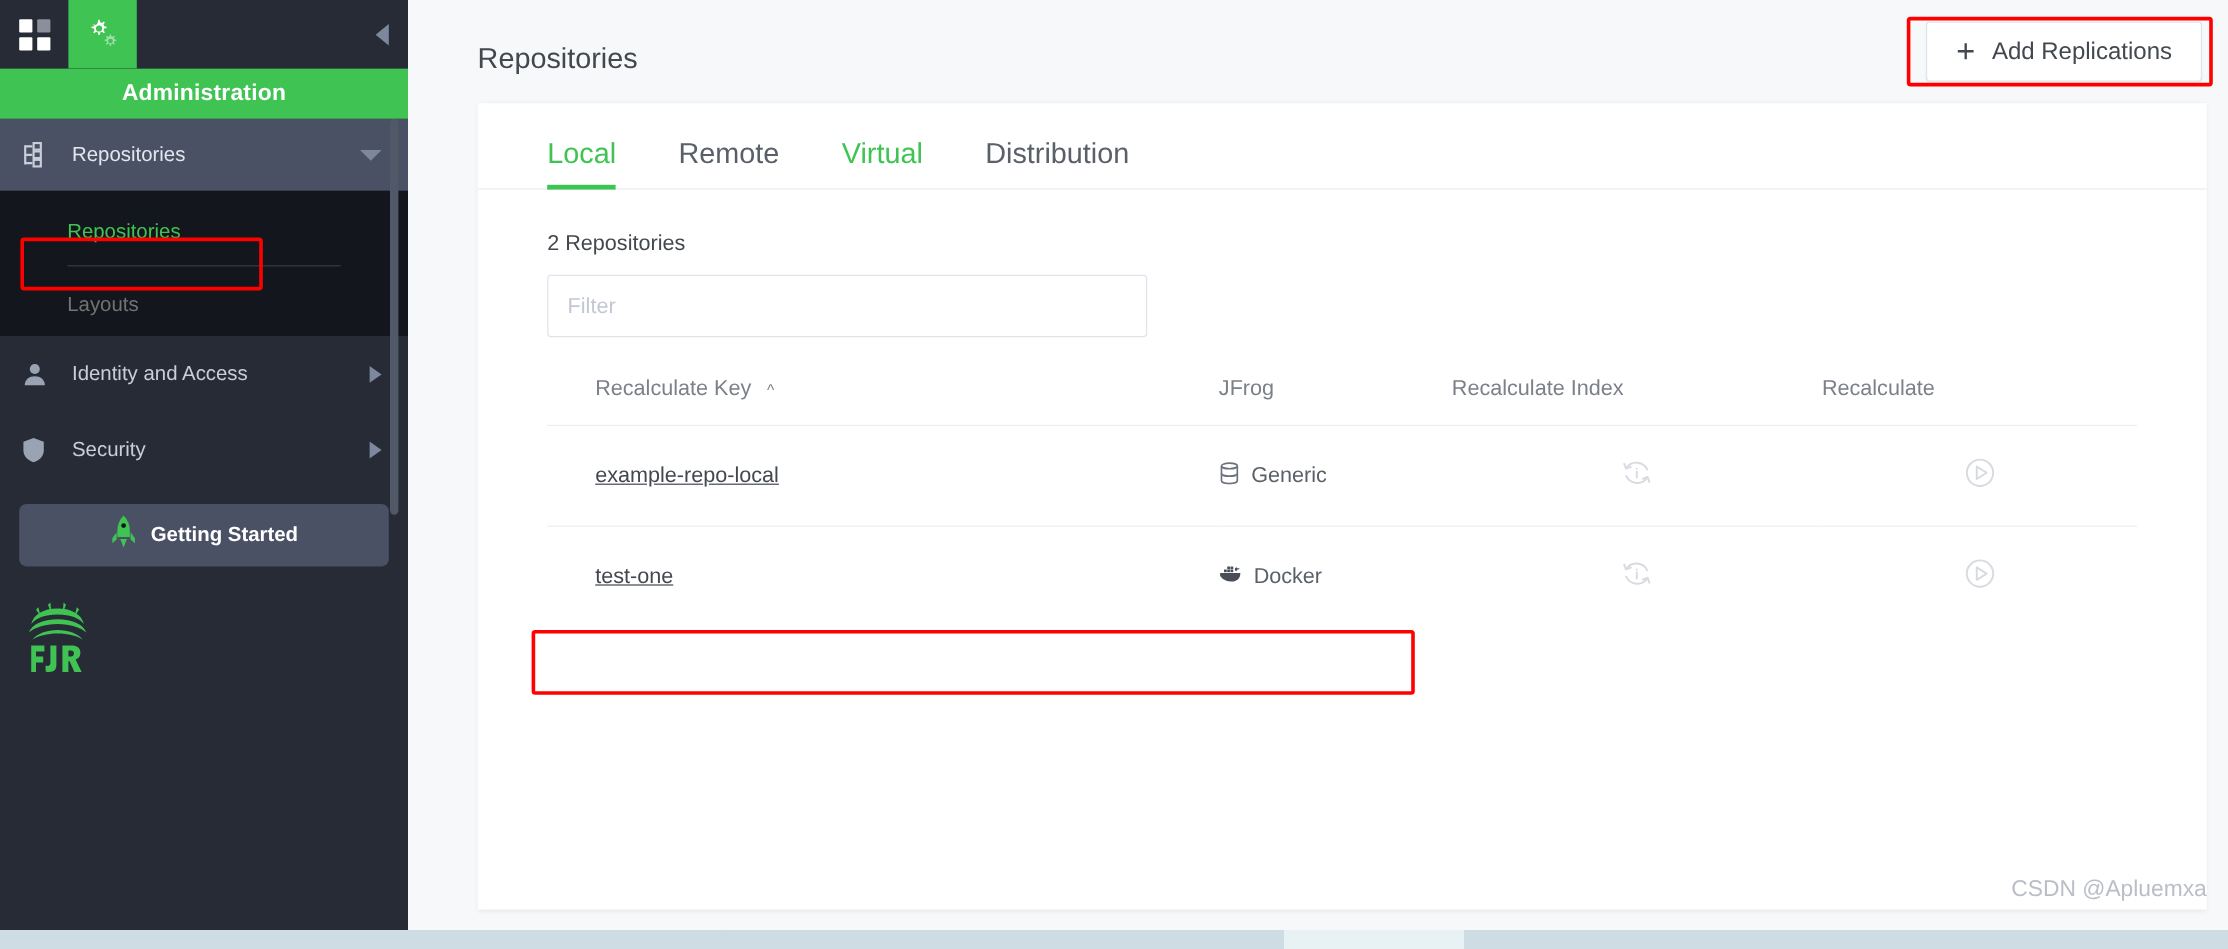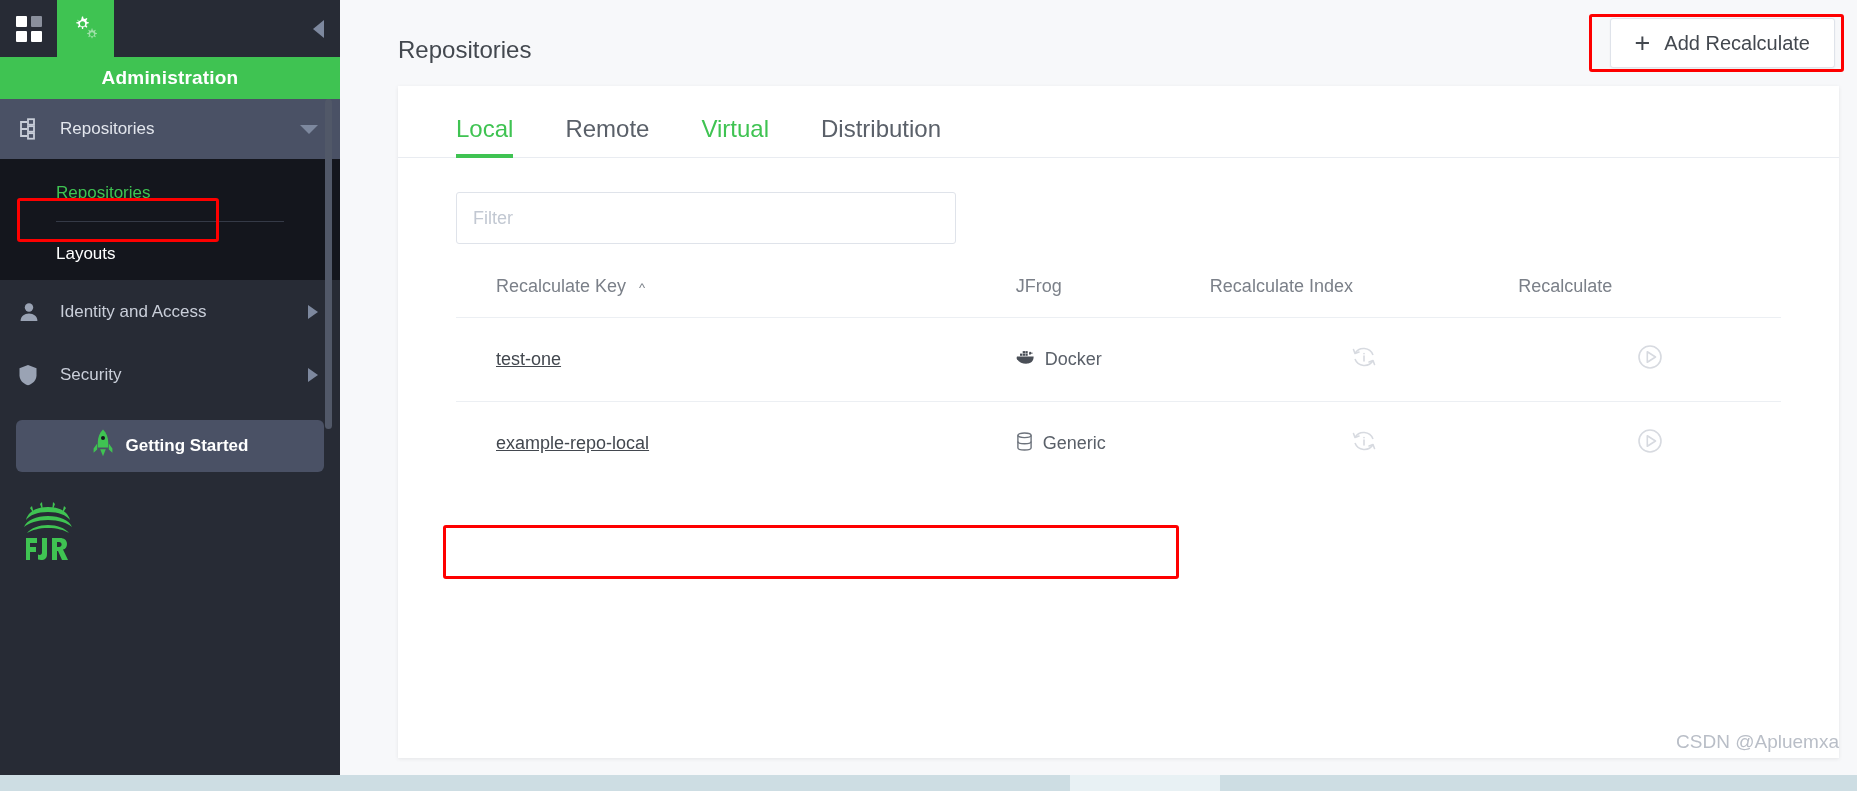--- a/index.html
+++ b/index.html
@@ -51,21 +51,21 @@
   .nav-group-header .nav-ico { width: 34px; display: flex; align-items: center; }
   .nav-group-header .nav-label { flex: 1; padding-left: 8px; }
   .caret-down {
     width: 0; height: 0;
     border-left: 9px solid transparent; border-right: 9px solid transparent;
     border-top: 9px solid #7d889e;
   }
   .subnav { background: #14161d; padding: 8px 0 0 0; }
   .subitem {
     height: 52px; display: flex; align-items: center;
-    padding-left: 56px; font-size: 17px; color: #ffffff; cursor: pointer;
+    padding-left: 56px; font-size: 17px; color: #737373; cursor: pointer;
     position: relative;
   }
   .subitem.active { color: #3fc352; }
   .sub-divider { height: 1px; background: #353a47; margin: 2px 56px 6px 56px; }
   .nav-item {
     height: 63px; display: flex; align-items: center;
     padding: 0 22px 0 18px; color: #c9ced9; font-size: 17px; cursor: pointer;
   }
   .nav-item .nav-ico { width: 34px; display: flex; align-items: center; }
   .nav-item .nav-label { flex: 1; padding-left: 8px; }
@@ -289,41 +289,42 @@
   </div>
 
   <div class="main">
 
     <div class="page-head">
       <span class="page-title">Repositories</span>
     </div>
 
     <div class="add-btn">
       <span class="plus-glyph">+</span>
-      <span>Add Recalculate</span>
+      <span>Add Replications</span>
     </div>
 
     <div class="card">
 
       <div class="tabs">
         <div class="tab active">
           <span>Local</span>
         </div>
         <div class="tab">
           <span>Remote</span>
         </div>
         <div class="tab hoverish">
           <span>Virtual</span>
         </div>
         <div class="tab">
           <span>Distribution</span>
         </div>
       </div>
 
       <div class="card-body">
+        <div class="repo-count">2 Repositories</div>
 
         <input class="filter-input" type="text" placeholder="Filter" style="">
 
         <table class="repo-table">
           <thead>
             <tr>
               <th class="col-key">
                 <span>Recalculate Key</span>
                 <span class="sort-caret">^</span>
               </th>
@@ -334,20 +335,56 @@
                 <span>Recalculate Index</span>
               </th>
               <th class="col-repl">
                 <span>Recalculate</span>
               </th>
             </tr>
           </thead>
           <tbody>
             <tr>
               <td class="col-key">
+                <span class="repo-link">example-repo-local</span>
+              </td>
+              <td class="col-type">
+                <span class="type-cell">
+                  <span>
+                    <svg width="17" height="19" viewBox="0 0 17 19" fill="none" stroke="#6d737c" stroke-width="1.4">
+                      <ellipse cx="8.5" cy="3.3" rx="6.6" ry="2.3"></ellipse>
+                      <path d="M1.9 3.3v12.4c0 1.3 3 2.3 6.6 2.3s6.6-1 6.6-2.3V3.3"></path>
+                      <path d="M1.9 9.5c0 1.3 3 2.3 6.6 2.3s6.6-1 6.6-2.3"></path>
+                    </svg>
+                  </span>
+                  <span>Generic</span>
+                </span>
+              </td>
+              <td class="col-recalc">
+                <span>
+                  <svg width="30" height="30" viewBox="0 0 30 30" fill="none" stroke="#d7dae0" stroke-width="1.6">
+                    <path d="M6 11.5A10 10 0 0 1 24 13"></path>
+                    <path d="M24 18.5A10 10 0 0 1 6 17"></path>
+                    <path d="M4.5 7.5l1.5 4 4-1.5" stroke-linecap="round" stroke-linejoin="round"></path>
+                    <path d="M25.5 22.5L24 18.5l-4 1.5" stroke-linecap="round" stroke-linejoin="round"></path>
+                    <path d="M15 11.5v.2M15 14v5" stroke-linecap="round"></path>
+                  </svg>
+                </span>
+              </td>
+              <td class="col-repl">
+                <span>
+                  <svg width="30" height="30" viewBox="0 0 30 30" fill="none" stroke="#d7dae0" stroke-width="1.6">
+                    <circle cx="15" cy="15" r="11"></circle>
+                    <path d="M12.3 9.8l8.2 5.2-8.2 5.2z" stroke-linejoin="round"></path>
+                  </svg>
+                </span>
+              </td>
+            </tr>
+            <tr>
+              <td class="col-key">
                 <span class="repo-link">test-one</span>
               </td>
               <td class="col-type">
                 <span class="type-cell">
                   <span>
                     <svg width="19" height="16" viewBox="0 0 19 16" fill="#4a4f57">
                       <rect x="4.0" y="4.6" width="2.3" height="2.2"></rect>
                       <rect x="6.7" y="4.6" width="2.3" height="2.2"></rect>
                       <rect x="9.4" y="4.6" width="2.3" height="2.2"></rect>
                       <rect x="6.7" y="2.1" width="2.3" height="2.2"></rect>
@@ -372,56 +409,20 @@
               </td>
               <td class="col-repl">
                 <span>
                   <svg width="30" height="30" viewBox="0 0 30 30" fill="none" stroke="#d7dae0" stroke-width="1.6">
                     <circle cx="15" cy="15" r="11"></circle>
                     <path d="M12.3 9.8l8.2 5.2-8.2 5.2z" stroke-linejoin="round"></path>
                   </svg>
                 </span>
               </td>
             </tr>
-            <tr>
-              <td class="col-key">
-                <span class="repo-link">example-repo-local</span>
-              </td>
-              <td class="col-type">
-                <span class="type-cell">
-                  <span>
-                    <svg width="17" height="19" viewBox="0 0 17 19" fill="none" stroke="#6d737c" stroke-width="1.4">
-                      <ellipse cx="8.5" cy="3.3" rx="6.6" ry="2.3"></ellipse>
-                      <path d="M1.9 3.3v12.4c0 1.3 3 2.3 6.6 2.3s6.6-1 6.6-2.3V3.3"></path>
-                      <path d="M1.9 9.5c0 1.3 3 2.3 6.6 2.3s6.6-1 6.6-2.3"></path>
-                    </svg>
-                  </span>
-                  <span>Generic</span>
-                </span>
-              </td>
-              <td class="col-recalc">
-                <span>
-                  <svg width="30" height="30" viewBox="0 0 30 30" fill="none" stroke="#d7dae0" stroke-width="1.6">
-                    <path d="M6 11.5A10 10 0 0 1 24 13"></path>
-                    <path d="M24 18.5A10 10 0 0 1 6 17"></path>
-                    <path d="M4.5 7.5l1.5 4 4-1.5" stroke-linecap="round" stroke-linejoin="round"></path>
-                    <path d="M25.5 22.5L24 18.5l-4 1.5" stroke-linecap="round" stroke-linejoin="round"></path>
-                    <path d="M15 11.5v.2M15 14v5" stroke-linecap="round"></path>
-                  </svg>
-                </span>
-              </td>
-              <td class="col-repl">
-                <span>
-                  <svg width="30" height="30" viewBox="0 0 30 30" fill="none" stroke="#d7dae0" stroke-width="1.6">
-                    <circle cx="15" cy="15" r="11"></circle>
-                    <path d="M12.3 9.8l8.2 5.2-8.2 5.2z" stroke-linejoin="round"></path>
-                  </svg>
-                </span>
-              </td>
-            </tr>
           </tbody>
         </table>
       </div>
     </div>
 
     <div class="watermark">CSDN @Apluemxa</div>
   </div>
 
   <div class="hl-red" style="left:1589px; top:14px; width:255px; height:58px;"></div>
   <div class="hl-red" style="left:17px; top:198px; width:202px; height:44px;"></div>

